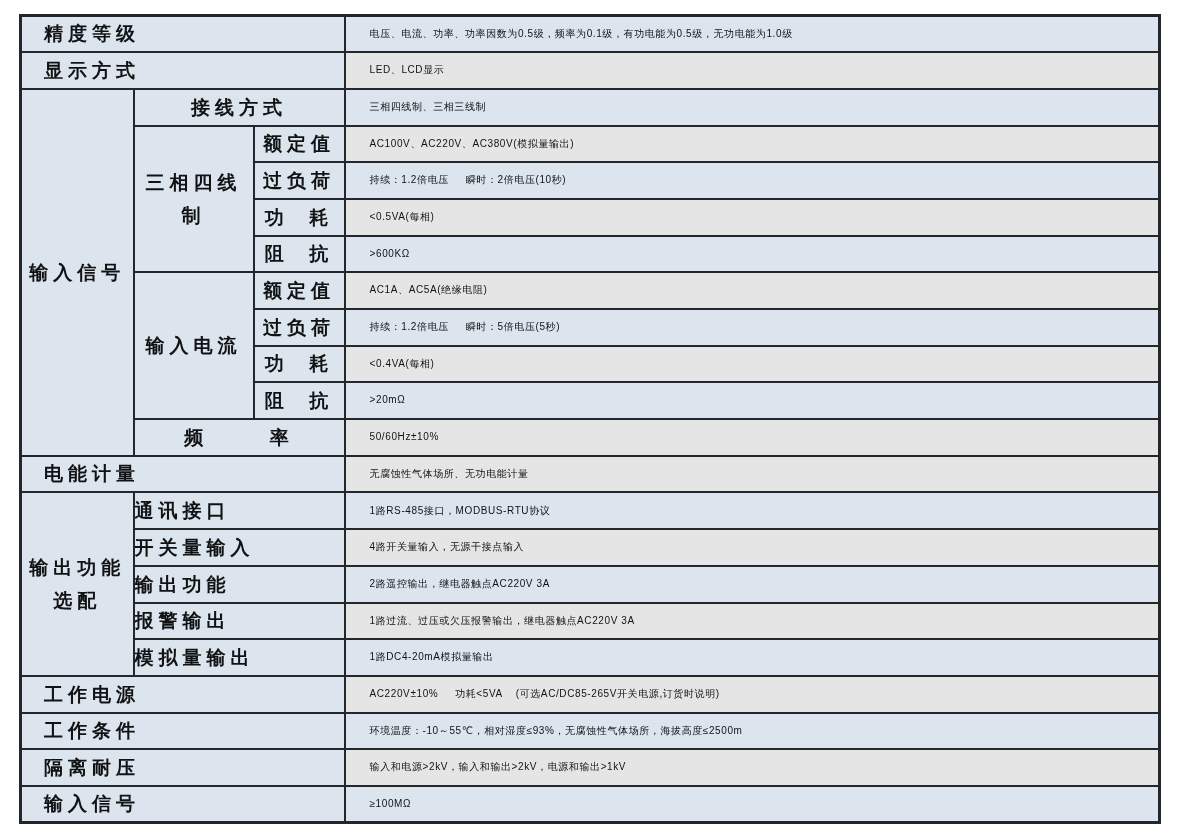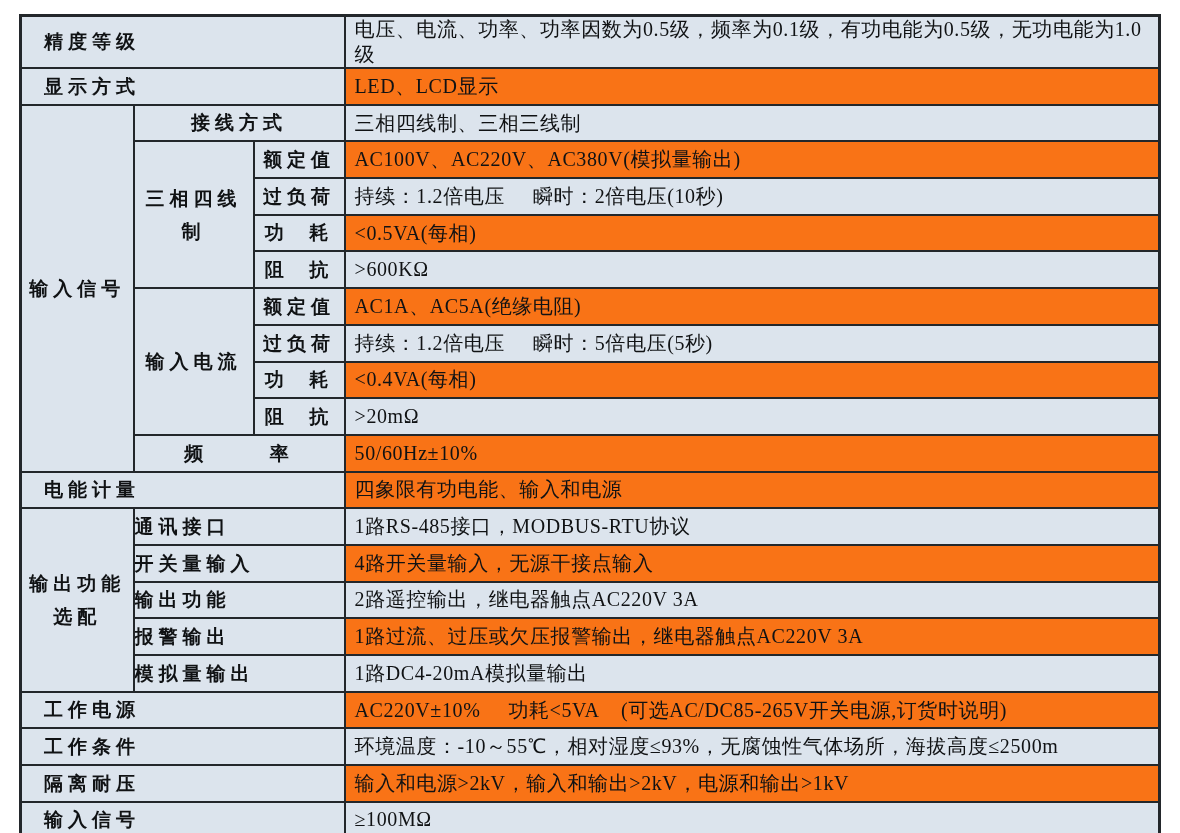--- a/index.html
+++ b/index.html
@@ -41,30 +41,29 @@
     letter-spacing: 5px;
     white-space: pre-wrap;
     line-height: 1.75;
   }
   .cat { text-align: left; padding-left: 22px; }       
   .ctr { text-align: center; }                          
   .subl { text-align: left; }       
 
   
   .val {
-    font-size: 20px;
-    padding-left: 9px;
+    font-size: 10px;
+    padding-left: 24px;
     padding-right: 4px;
     letter-spacing: 0.6px;
     white-space: pre-wrap;
     line-height: 1.25;
-    font-family: Liberation Serif, serif;
   }
   .v-blue { background: #dce4ed; }
-  .v-white { background: #f97316; }
+  .v-white { background: #e5e5e5; }
 </style>
 </head>
 <body>
 
 <div class="page">
   <table class="spec">
     <colgroup>
         <col class="c1">
         <col class="c2">
         <col class="c3">
@@ -124,21 +123,21 @@
         <td class="val v-blue">&gt;20mΩ</td>
       </tr>
 
       <tr>
         <td colspan="2" class="lbl ctr">频      率</td>
         <td class="val v-white">50/60Hz±10%</td>
       </tr>
 
       <tr>
         <td colspan="3" class="lbl cat">电能计量</td>
-        <td class="val v-white">四象限有功电能、输入和电源</td>
+        <td class="val v-white">无腐蚀性气体场所、无功电能计量</td>
       </tr>
 
       <tr>
         <td rowspan="5" class="lbl ctr">输出功能
 选配</td>
         <td colspan="2" class="lbl subl">通讯接口</td>
         <td class="val v-blue">1路RS-485接口，MODBUS-RTU协议</td>
       </tr>
       <tr>
         <td colspan="2" class="lbl subl">开关量输入</td>

